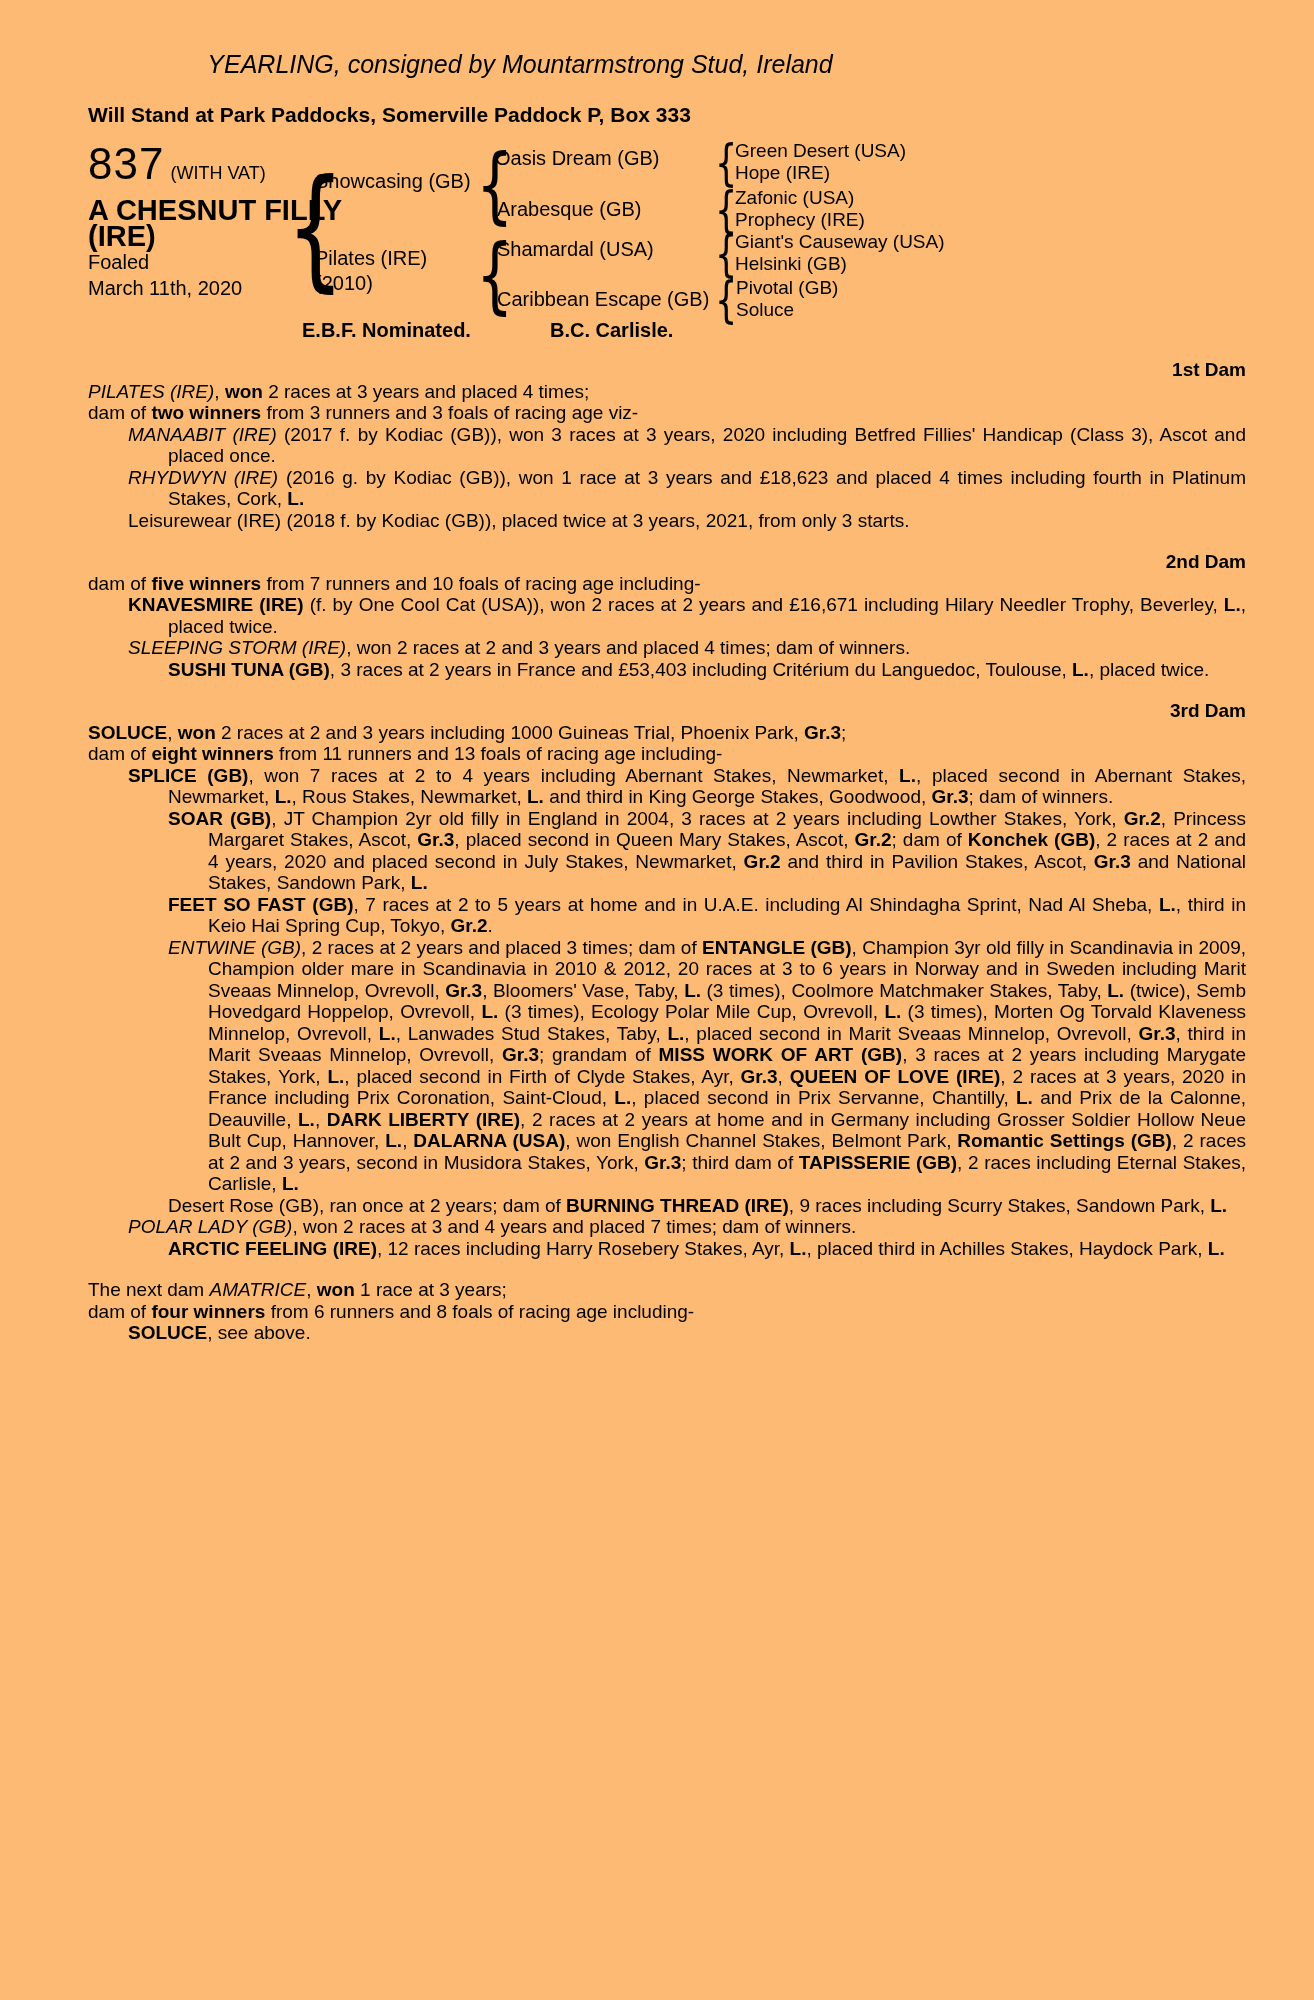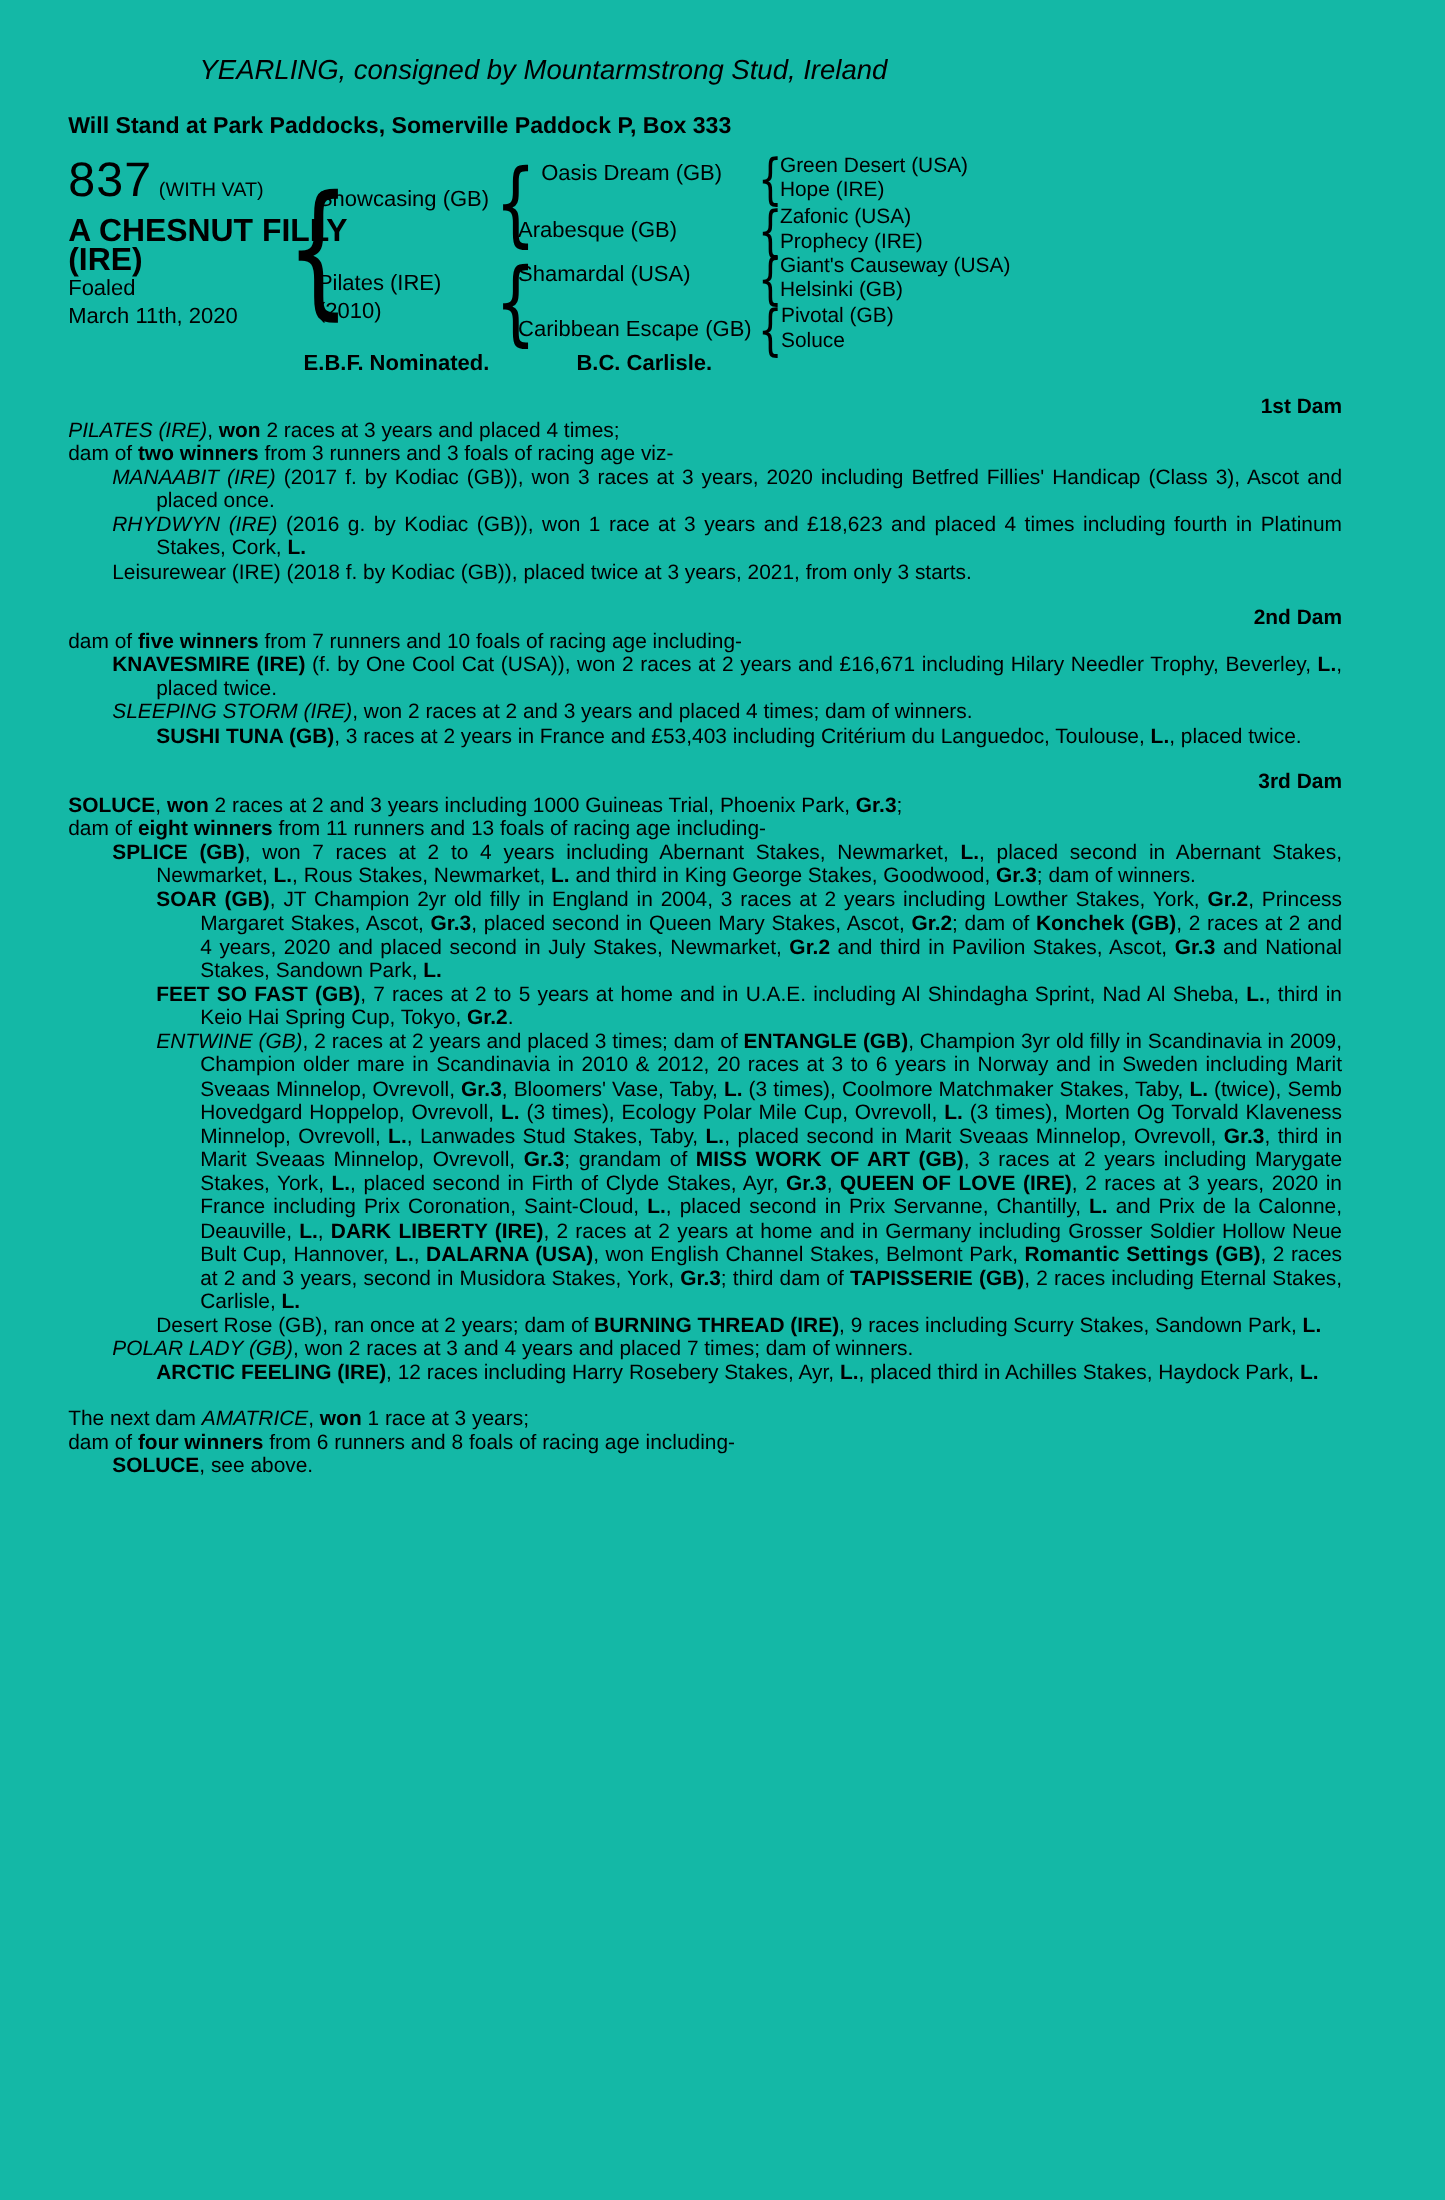--- a/index.html
+++ b/index.html
@@ -1,20 +1,20 @@
 <!DOCTYPE html>
 <html><head>
 <meta charset="utf-8">
 <style>
   * { margin:0; padding:0; box-sizing:border-box; }
   html,body { background:#ffffff; }
   .page {
-    width:1314px; height:2000px; background:#14b8a6; color:#000;
+    width:1314px; height:2000px; background:#fdba74; color:#000;
     font-family:"Liberation Sans","DejaVu Sans",sans-serif;
-    padding:0 62px; position:relative; overflow:hidden;
+    padding:0 88px; position:relative; overflow:hidden;
   }
   .title { margin-top:50px; width:864px; text-align:center; font-style:italic; font-size:25px; }
   .stand-line { margin-top:24px; font-weight:bold; font-size:21px; }
 
   .pedigree { position:relative; height:186px; margin-top:6px; font-size:20px; }
   .pedigree .abs { position:absolute; white-space:nowrap; }
   .lot-number { font-size:44px; font-weight:normal; letter-spacing:1px; }
   .lot-vat { font-size:18px; margin-left:6px; }
   .horse-desc { line-height:26px; font-size:20px; }
   .horse-desc .b { font-weight:bold; font-size:29px; }
@@ -64,21 +64,21 @@
     <div class="brace br-lg" style="left:198px;top:28px"></div>
     <div class="abs gp" style="left:227px;top:37px">Showcasing (GB)</div>
     <div class="abs gp" style="left:227px;top:113px;line-height:25px">
       <div>Pilates (IRE)</div>
       <div>(2010)</div>
     </div>
 
     <div class="brace br-md" style="left:388px;top:10px"></div>
     <div class="brace br-md" style="left:388px;top:100px"></div>
 
-    <div class="abs gp" style="left:430px;top:14px">Oasis Dream (GB)</div>
+    <div class="abs gp" style="left:407px;top:14px">Oasis Dream (GB)</div>
     <div class="abs gp" style="left:409px;top:65px">Arabesque (GB)</div>
     <div class="abs gp" style="left:409px;top:105px">Shamardal (USA)</div>
     <div class="abs gp" style="left:409px;top:155px">Caribbean Escape (GB)</div>
 
     <div class="brace br-sm" style="left:627px;top:5px"></div>
     <div class="abs ggp" style="left:647px;top:7px">
       <div>Green Desert (USA)</div>
       <div>Hope (IRE)</div>
     </div>
 

